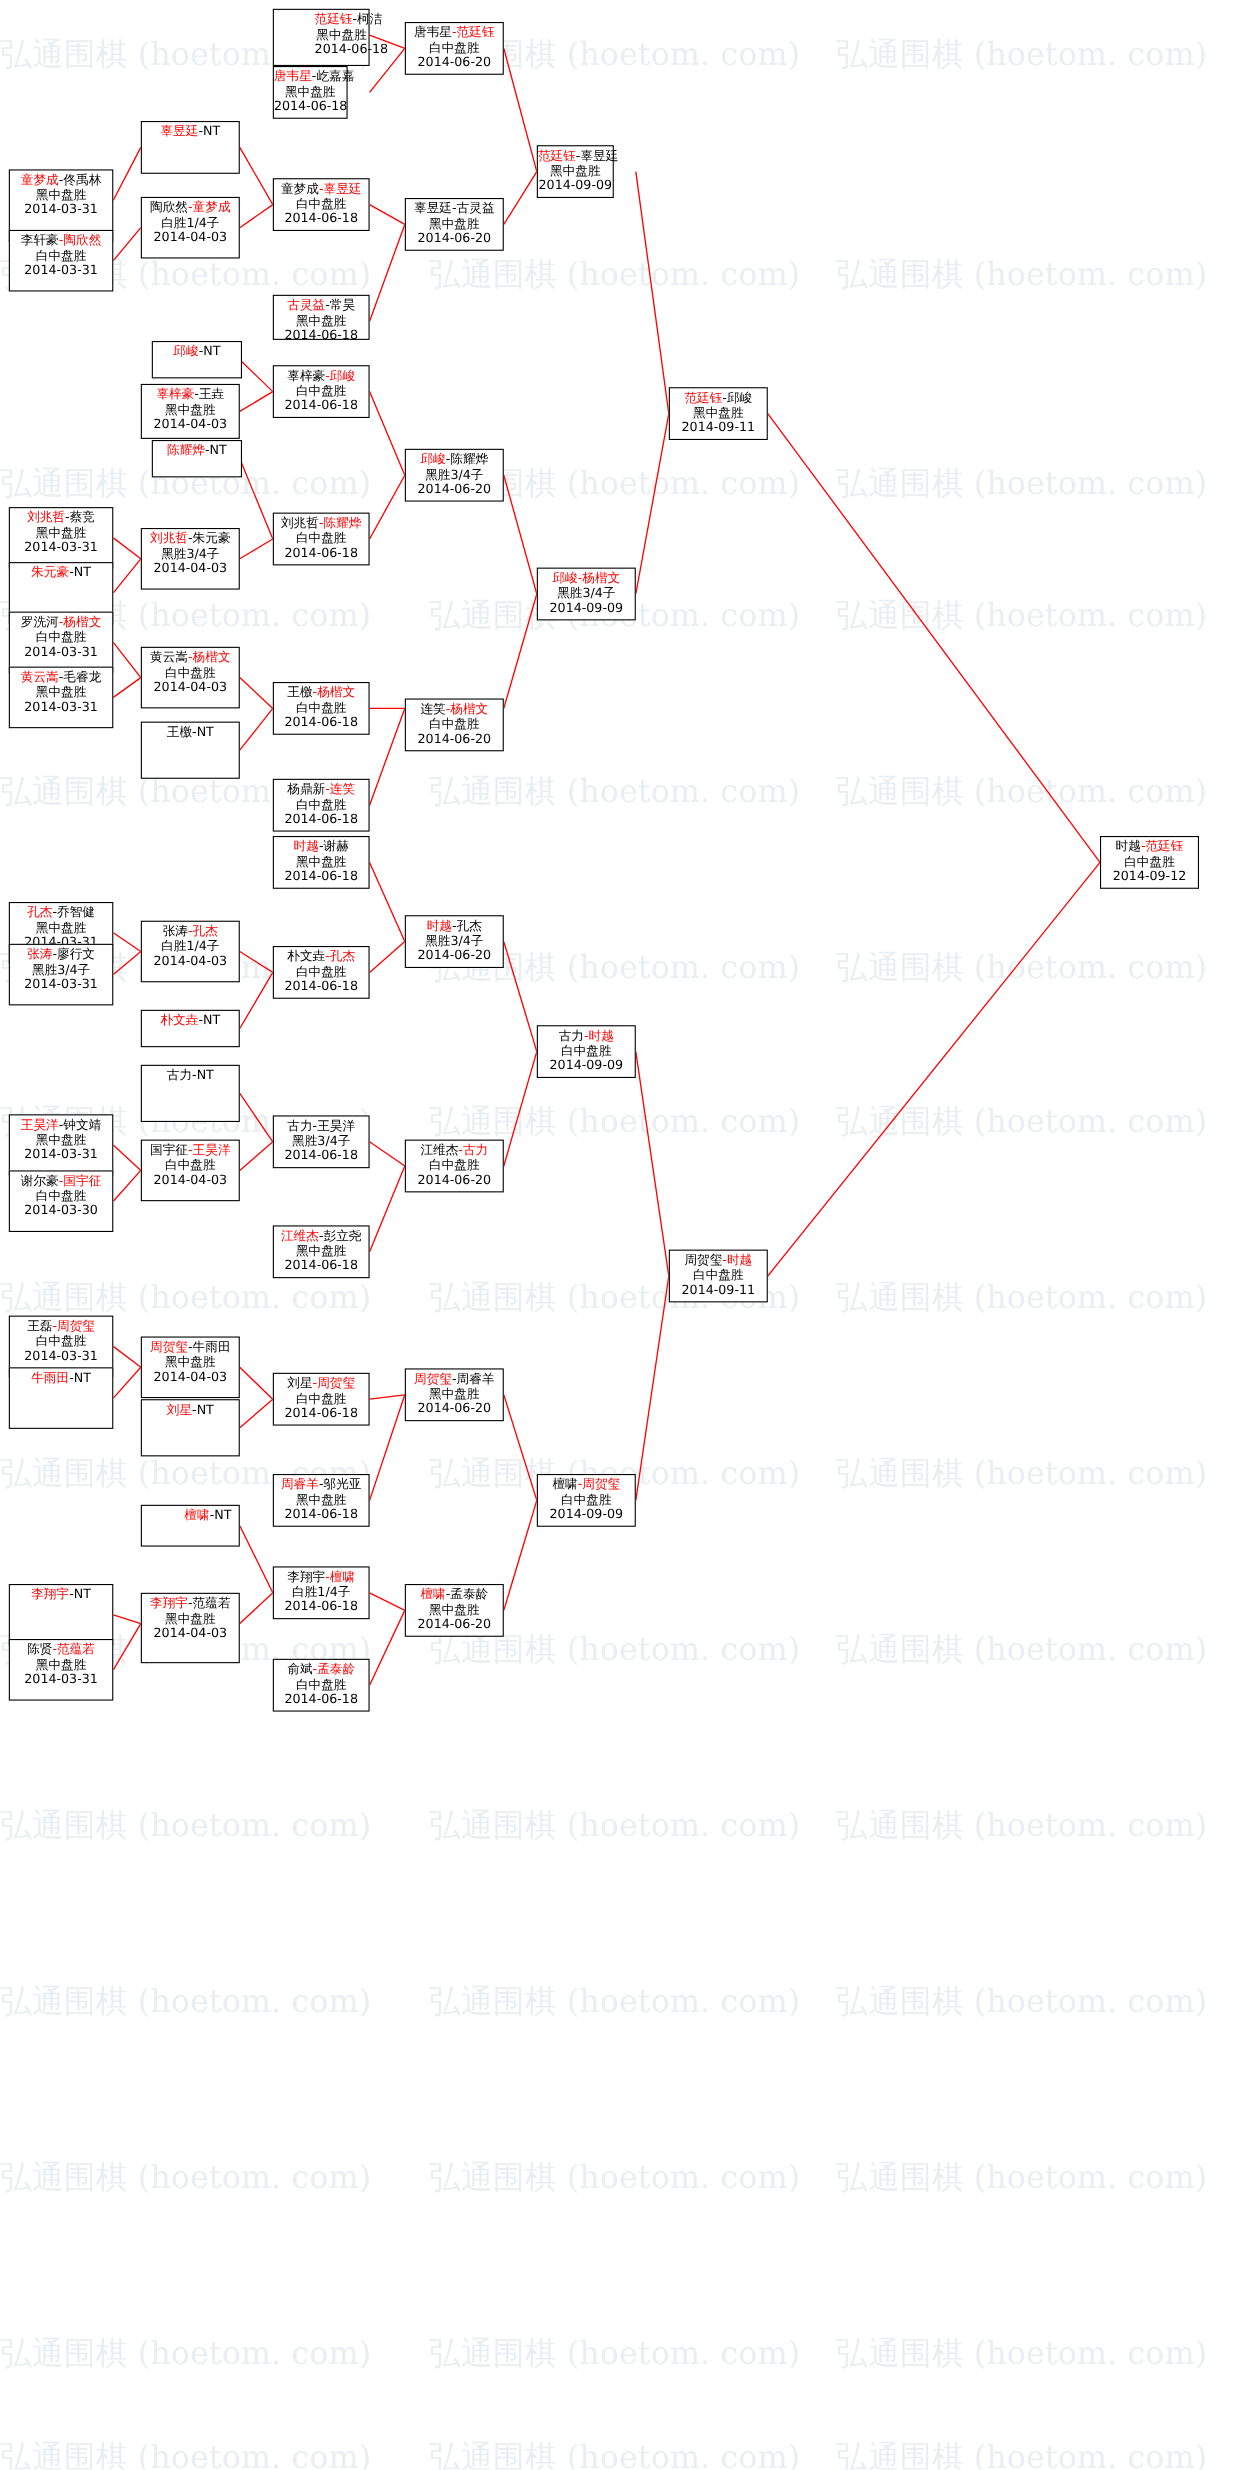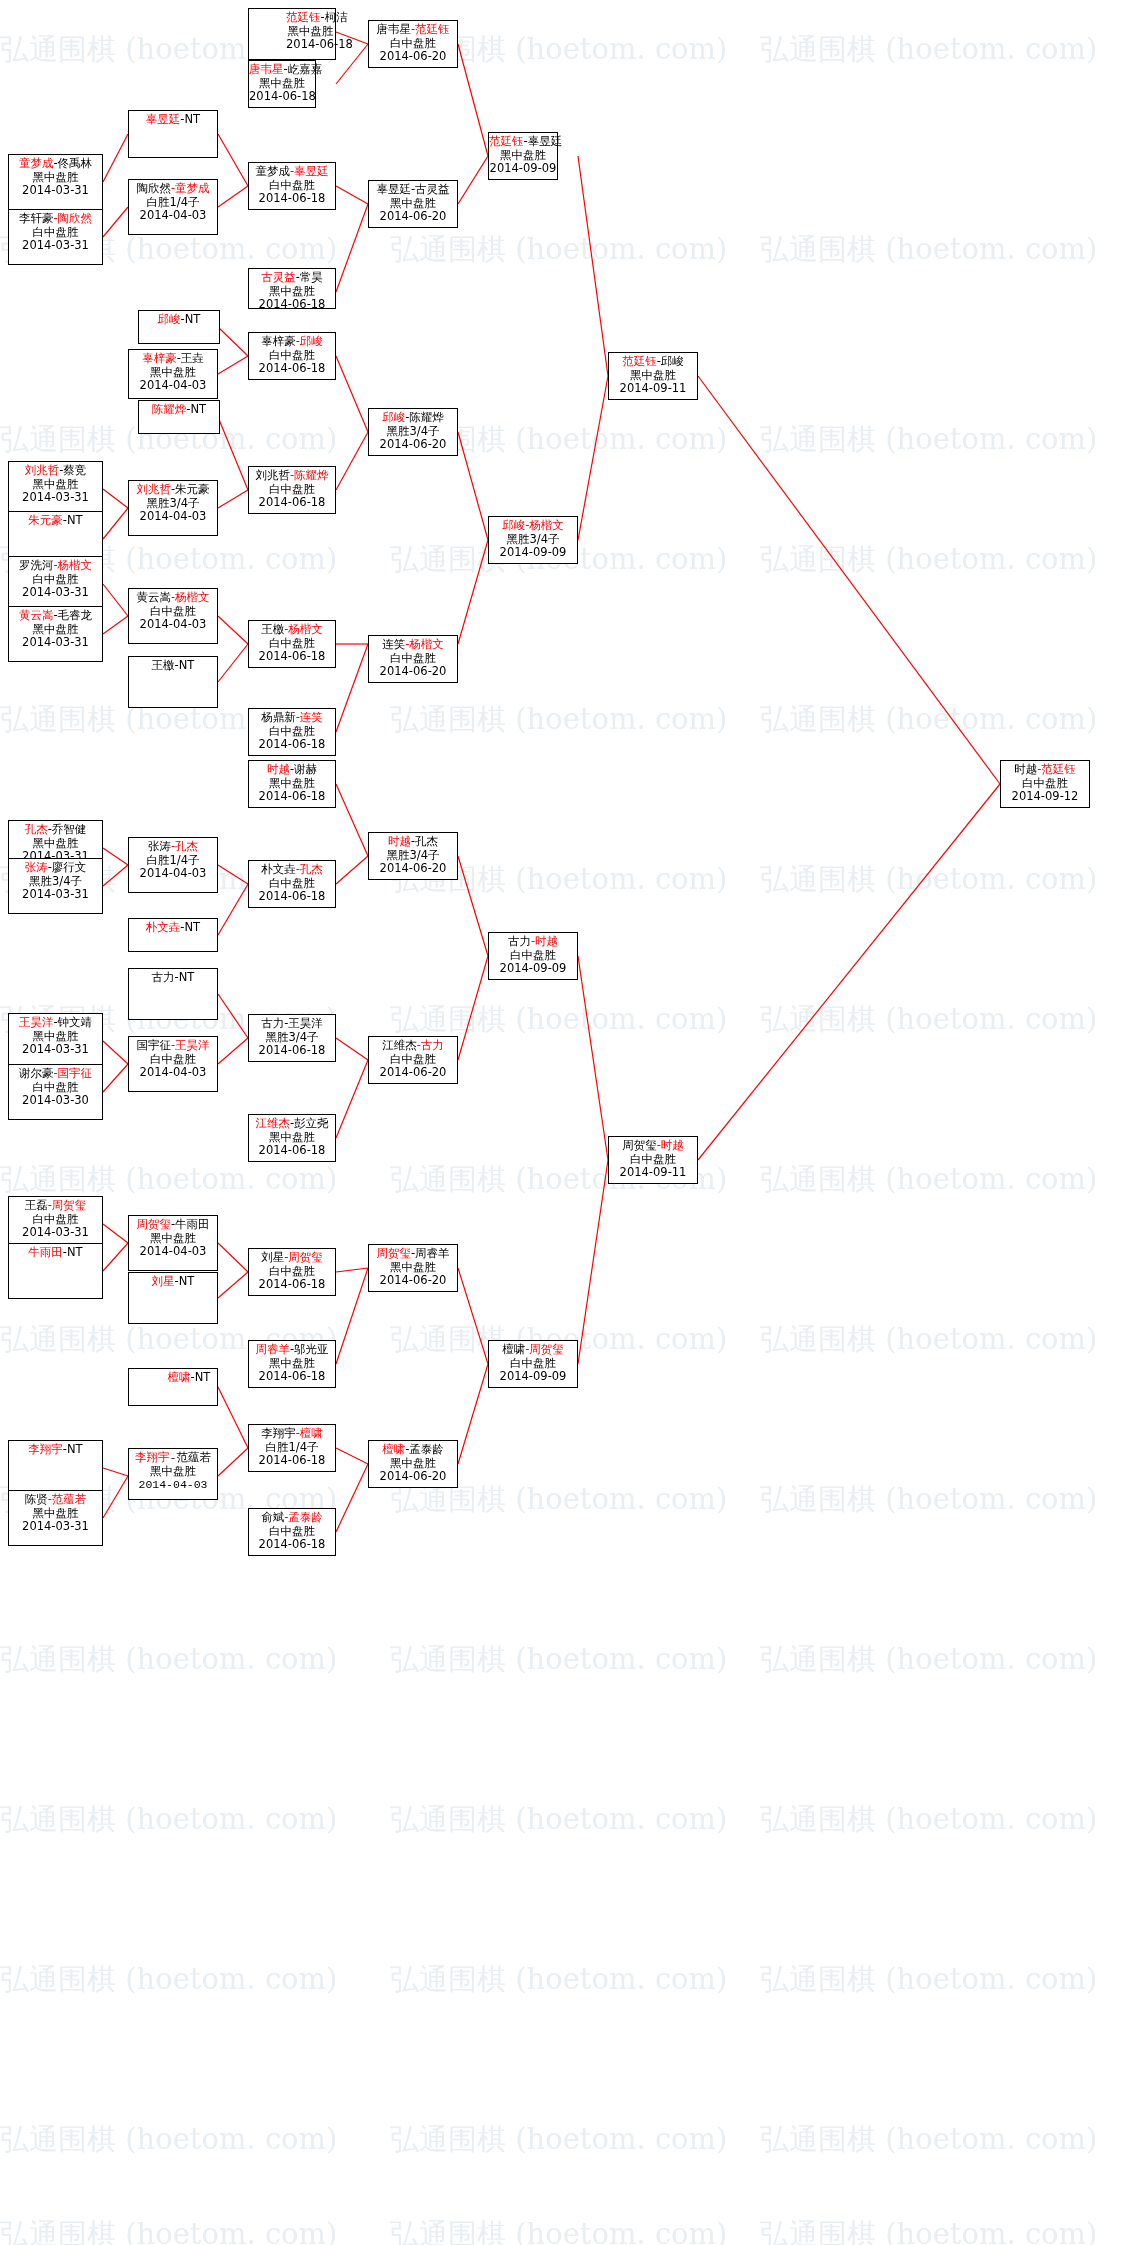--- a/index.html
+++ b/index.html
@@ -254,21 +254,21 @@
         <div class="ln"><span class="r">周贺玺</span><span class="k">-牛雨田</span></div>
         <div class="ln"><span class="k">黑中盘胜</span></div>
         <div class="ln"><span class="k">2014-04-03</span></div>
       </div>
       <div class="node" style="left: 128px; top: 1272px; width: 90px; height: 52px; border-color: rgb(0, 0, 0);">
         <div class="ln"><span class="r">刘星</span><span class="k">-NT</span></div>
       </div>
       <div class="node" style="left: 128px; top: 1368px; width: 90px; height: 38px; border-color: rgb(0, 0, 0); padding-left: 32px;">
         <div class="ln"><span class="r">檀啸</span><span class="k">-NT</span></div>
       </div>
-      <div class="node" style="left: 128px; top: 1448px; width: 90px; height: 52px; border-color: rgb(0, 0, 0); font-family: Liberation Mono, monospace;">
+      <div class="node" style="left: 128px; top: 1448px; width: 90px; height: 64px; border-color: rgb(0, 0, 0);">
         <div class="ln"><span class="r">李翔宇</span><span class="k">-范蕴若</span></div>
         <div class="ln"><span class="k">黑中盘胜</span></div>
         <div class="ln"><span class="k">2014-04-03</span></div>
       </div>
       <div class="node" style="left: 248px; top: 8px; width: 88px; height: 52px; border-color: rgb(0, 0, 0); padding-left: 37px;">
         <div class="ln"><span class="r">范廷钰</span><span class="k">-柯洁</span></div>
         <div class="ln"><span class="k">黑中盘胜</span></div>
         <div class="ln"><span class="k">2014-06-18</span></div>
       </div>
       <div class="node" style="left: 248px; top: 60px; width: 68px; height: 48px; border-color: rgb(0, 0, 0);">

